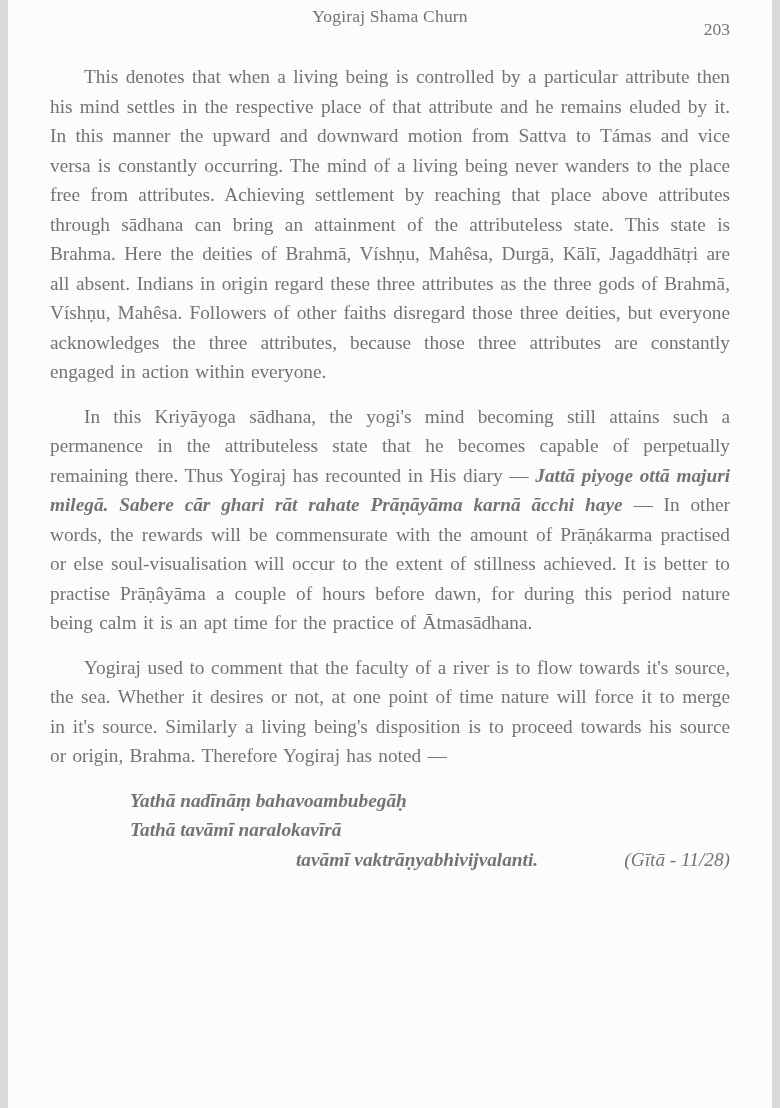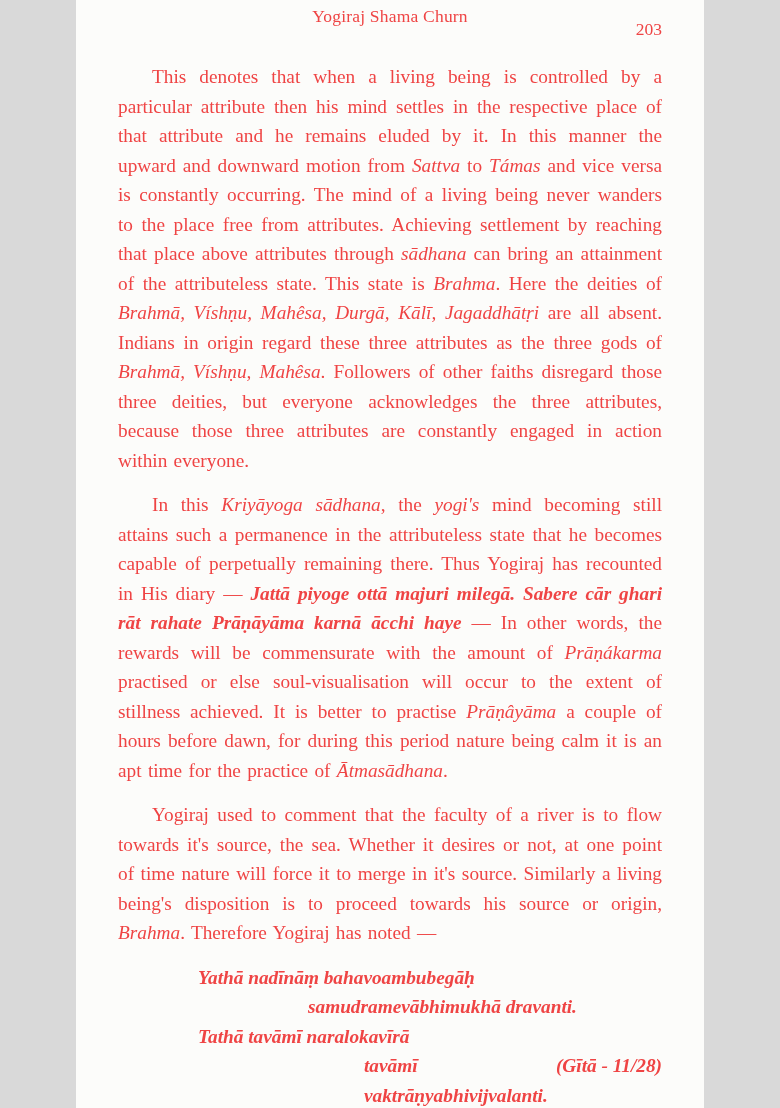--- a/index.html
+++ b/index.html
@@ -1,25 +1,25 @@
 <!DOCTYPE html>
 <html><head>
 <meta charset="utf-8">
 <style>
   html, body { margin: 0; padding: 0; }
   body {
     background: #d9d9d9;
     font-family: "Liberation Serif", "DejaVu Serif", serif;
   }
   .page {
-    width: 628px;
+    width: 764px;
     height: 1108px;
     margin: 0 auto;
     background: #fcfcfa;
-    color: #ef4444;
+    color: #737373;
     box-sizing: border-box;
     padding: 6px 42px 0 42px;
     overflow: hidden;
     position: relative;
   }
   .header { position: relative; height: 26px; }
   .header-title {
     text-align: center;
     font-size: 17.5px;
     letter-spacing: 0.2px;
@@ -32,35 +32,35 @@
   }
   .content { margin-top: 30px; }
   .para {
     font-size: 19.3px;
     line-height: 29.5px;
     text-align: justify;
     text-indent: 34px;
     margin: 0 0 15px 0;
     word-spacing: 1.5px;
   }
-  .it  { font-style: italic; }
+  .it  { }
   .bit { font-style: italic; font-weight: bold; }
   .verse {
     font-size: 19.3px;
     line-height: 29.5px;
     font-weight: bold;
     font-style: italic;
   }
   .verse-line { display: flex; }
   .vindent-0 { padding-left: 80px; }
   .vindent-1 { padding-left: 190px; }
   .vindent-2 { padding-left: 246px; }
   .citation {
     margin-left: auto;
-    font-weight: bold;
+    font-weight: normal;
     font-style: italic;
     white-space: nowrap;
     text-align: right;
   }
 </style>
 </head>
 <body>
 
 <div class="page">
   <div class="header">
@@ -71,23 +71,20 @@
   <div class="content">
     <div>
         <p class="para"><span>This denotes that when a living being is controlled by a particular attribute then his mind settles in the respective place of that attribute and he remains eluded by it. In this manner the upward and downward motion from </span><span class="it">Sattva</span><span> to </span><span class="it">Támas</span><span> and vice versa is constantly occurring. The mind of a living being never wanders to the place free from attributes. Achieving settlement by reaching that place above attributes through </span><span class="it">sādhana</span><span> can bring an attainment of the attributeless state. This  state is </span><span class="it">Brahma</span><span>. Here the deities of </span><span class="it">Brahmā, Víshṇu, Mahêsa, Durgā, Kālī, Jagaddhātṛi</span><span> are all absent. Indians in origin regard these three attributes as the three gods of </span><span class="it">Brahmā, Víshṇu, Mahêsa</span><span>. Followers of other faiths disregard those three deities, but everyone acknowledges the three attributes, because those three attributes are constantly engaged in action within everyone.</span></p>
         <p class="para"><span>In this </span><span class="it">Kriyāyoga sādhana</span><span>, the </span><span class="it">yogi's</span><span> mind becoming still attains such a permanence in the attributeless state that he becomes capable of perpetually remaining there. Thus Yogiraj has recounted in His diary — </span><span class="bit">Jattā piyoge ottā majuri milegā. Sabere cār ghari rāt rahate Prāṇāyāma karnā ācchi haye</span><span> — In other words, the rewards will be commensurate with the amount of </span><span class="it">Prāṇákarma</span><span> practised or else soul-visualisation will occur to the extent of stillness achieved. It is better to practise </span><span class="it">Prāṇâyāma</span><span> a couple of hours before dawn, for during this period nature being calm it is an apt time for the practice of </span><span class="it">Ātmasādhana</span><span>.</span></p>
         <p class="para"><span>Yogiraj used to comment that the faculty of a river is to flow towards it's source, the sea. Whether it desires or not, at one point of time nature will force it to merge in it's source. Similarly a living being's disposition is to proceed towards his source or origin, </span><span class="it">Brahma</span><span>. Therefore Yogiraj has noted —</span></p>
       </div>
     <div class="verse">
         <div class="verse-line vindent-0">
           <span>Yathā nadīnāṃ bahavoambubegāḥ</span>
         </div>
-        <div class="verse-line vindent-1">
-          <span>samudramevābhimukhā dravanti.</span>
-        </div>
         <div class="verse-line vindent-0">
           <span>Tathā tavāmī naralokavīrā</span>
         </div>
         <div class="verse-line vindent-2">
           <span>tavāmī vaktrāṇyabhivijvalanti.</span>
           <span class="citation">(Gītā - 11/28)</span>
         </div>
       </div>
   </div>
 </div>

